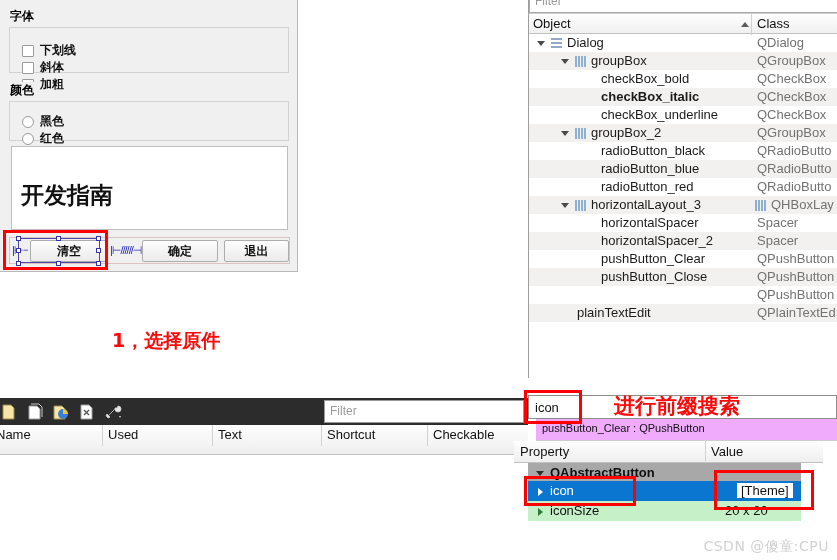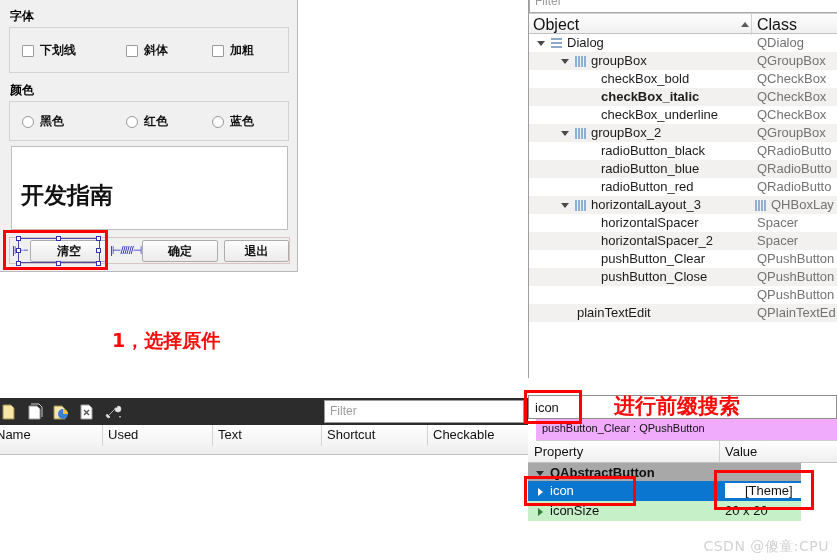--- a/index.html
+++ b/index.html
@@ -23,21 +23,21 @@
   }
   .gbox{
     position:absolute;
     border:1px solid #d3d3d3;
     background:transparent;
   }
   .gbox-title{
     position:absolute; font-size:12px; color:#000; font-weight:bold;
     background:#f0f0f0; padding:0 2px;
   }
-  .ck-row{ position:absolute; display:flex; align-items:flex-start; }
+  .ck-row{ position:absolute; display:flex; align-items:flex-start;flex-direction:column; }
   .ck-item{ display:flex; align-items:center; }
   .ck-box{
     width:12px; height:12px; border:1px solid #9a9a9a; background:#fff;
     border-radius:1px; margin-right:6px;
   }
   .rd-circle{
     width:12px; height:12px; border:1px solid #9a9a9a; background:#fff;
     border-radius:50%; margin-right:6px;
   }
   .ck-label{ font-size:12px; color:#101010; font-weight:bold; white-space:nowrap;}
@@ -97,21 +97,21 @@
     position:absolute; left:0; top:-9px; width:309px; height:22px;
     background:#fff; border:1px solid #a9a9a9;
     font-size:12px; color:#9a9a9a; padding:2px 5px;
   }
   .hdr{
     position:absolute; left:0; top:13px; width:309px; height:21px;
     background:linear-gradient(#fefefe,#f0f0f0);
     border-top:1px solid #cfcfcf; border-bottom:1px solid #c2c2c2;
   }
   .hdr .cell{
-    position:absolute; top:2px; font-size:16px; color:#111;
+    position:absolute; top:2px; font-size:13px; color:#111;
   }
   .hdr .sep{
     position:absolute; top:0; width:1px; height:21px; background:#d2d2d2;
   }
   .sortarrow{
     position:absolute; top:8px; left:212px;
     width:0;height:0;border-left:4px solid transparent;border-right:4px solid transparent;
     border-bottom:5px solid #5b5b5b;
   }
   .trow{
@@ -171,21 +171,21 @@
     position:absolute; left:528px; top:395px; width:309px; height:24px;
     background:#fff; border:1px solid #8d8d8d;
     font-size:13px; color:#121212; padding:4px 6px;
   }
   .prop-obj{
     position:absolute; left:528px; top:419px; width:309px; height:22px;
     background:#f0abfc; border-bottom:1px solid #cdcdcd;
     font-size:11px; color:#111; padding:3px 6px;margin-left:8px;
   }
   .prop-hdr{
-    position:absolute; left:528px; top:441px; width:309px; height:22px;
+    position:absolute; left:514px; top:441px; width:309px; height:22px;
     background:linear-gradient(#fefefe,#efefef); border-bottom:1px solid #c2c2c2;
   }
   .prop-hdr .cell{ position:absolute; top:3px; font-size:13px; color:#111; }
   .prop-hdr .sep{ position:absolute; left:191px; top:0; width:1px; height:22px; background:#d2d2d2;}
   .prow{ position:absolute; left:528px; width:273px; height:20px; }
   .prow .pname{ position:absolute; top:2px; font-size:13px; white-space:nowrap;}
   .prow .pval{ position:absolute; left:197px; top:2px; font-size:13px; color:#111; white-space:nowrap;}
   .prow .exp{
     position:absolute; left:10px; top:7px;
     width:0;height:0;border-top:4px solid transparent;border-bottom:4px solid transparent;
@@ -488,21 +488,21 @@
   </div>
 
   <div class="prow" style="top:463px; background:#a8a8a8;">
     <div class="expd"></div>
     <div class="pname" style="left:22px; color:#101010; font-weight:bold;">QAbstractButton</div>
   </div>
 
   <div class="prow" style="top:481px; background:#0b76d0;">
     <div class="exp" style="border-left:5px solid #ffffff;"></div>
     <div class="pname" style="left:22px; color:#ffffff;">icon</div>
-    <div class="pval" style="background:#fff; color:#111; padding:0 20px;">[Theme]</div>
+    <div class="pval" style="background:#fff; color:#111; padding:0 4px;margin-left:12px;">[Theme]</div>
   </div>
 
   <div class="prow" style="top:501px; background:#c6f0c8;">
     <div class="exp" style="border-left:5px solid #2f7a35;"></div>
     <div class="pname" style="left:22px; color:#111;">iconSize</div>
     <div class="pval">20 x 20</div>
   </div>
 
   <div class="redbox" style="left:524px; top:390px; width:58px; height:34px;"></div>
   <div class="redtext" style="left:614px; top:392px; font-size:21px;">进行前缀搜索</div>

